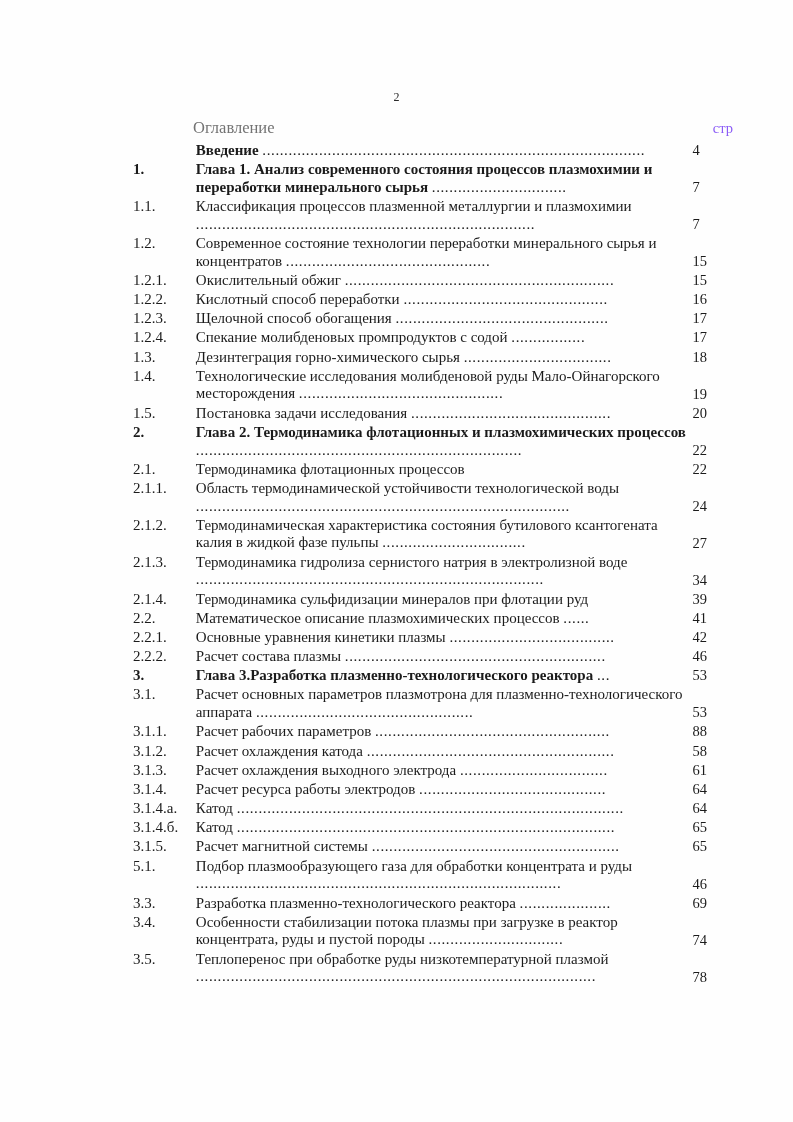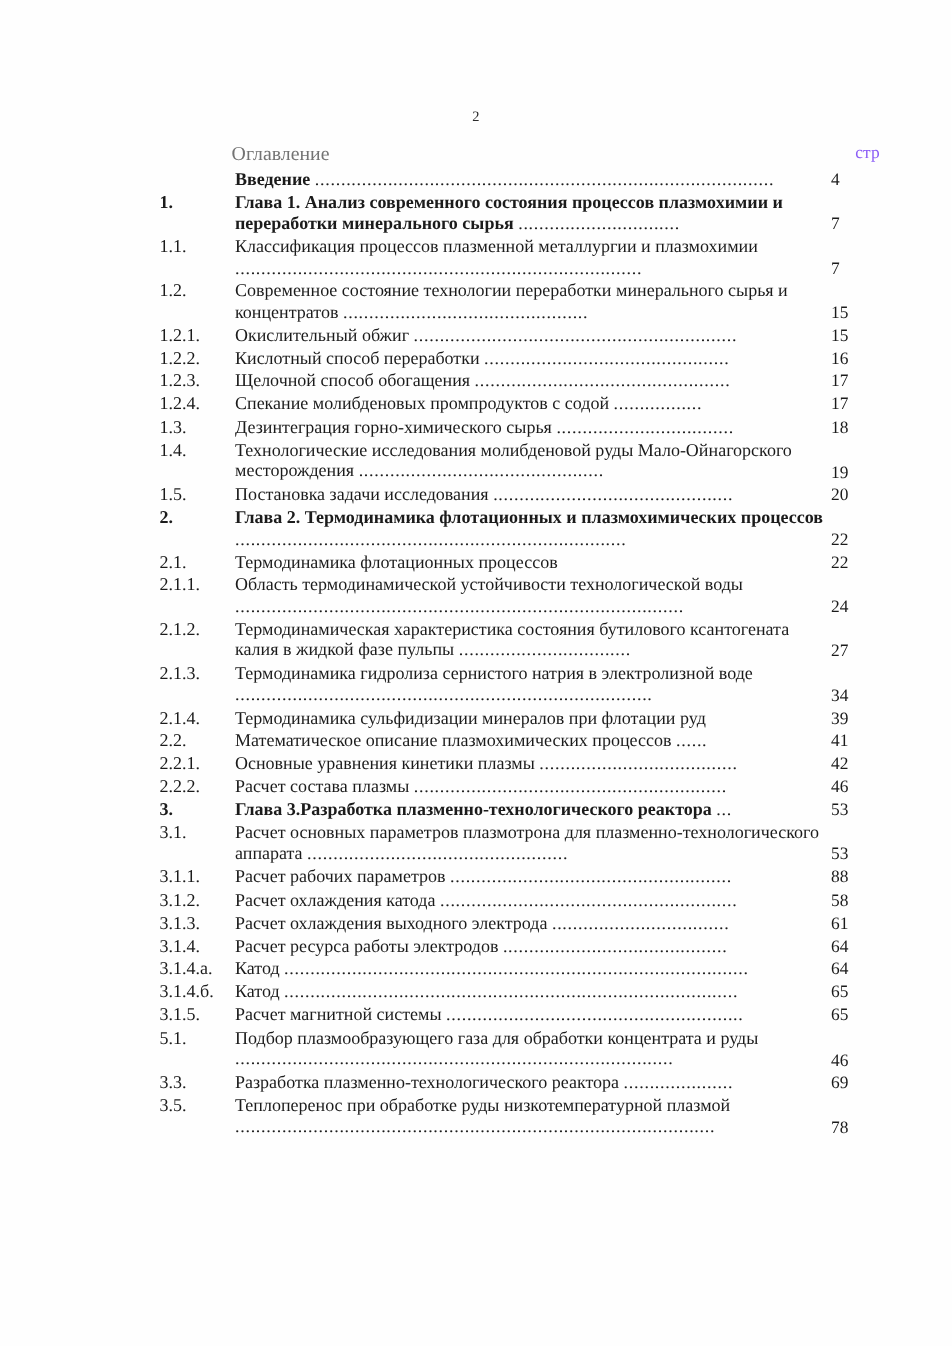--- a/index.html
+++ b/index.html
@@ -253,20 +253,25 @@
             <td class="num">5.1.</td>
             <td class="txt"><span class="">Подбор плазмообразующего газа для обработки концентрата и руды</span> <span class="leader">....................................................................................</span></td>
             <td class="pg" style="padding-top: 18px;">46</td>
           </tr>
           <tr class="row">
             <td class="num">3.3.</td>
             <td class="txt"><span class="">Разработка плазменно-технологического реактора</span> <span class="leader">.....................</span></td>
             <td class="pg">69</td>
           </tr>
           <tr class="row">
+            <td class="num">3.4.</td>
+            <td class="txt"><span class="">Особенности стабилизации потока плазмы при загрузке в реактор концентрата, руды и пустой породы</span> <span class="leader">...............................</span></td>
+            <td class="pg" style="padding-top: 18px;">74</td>
+          </tr>
+          <tr class="row">
             <td class="num">3.5.</td>
             <td class="txt"><span class="">Теплоперенос при обработке руды низкотемпературной плазмой</span> <span class="leader">............................................................................................</span></td>
             <td class="pg" style="padding-top: 18px;">78</td>
           </tr>
         </tbody>
     </table>
 
   </div>
 </div>
 

